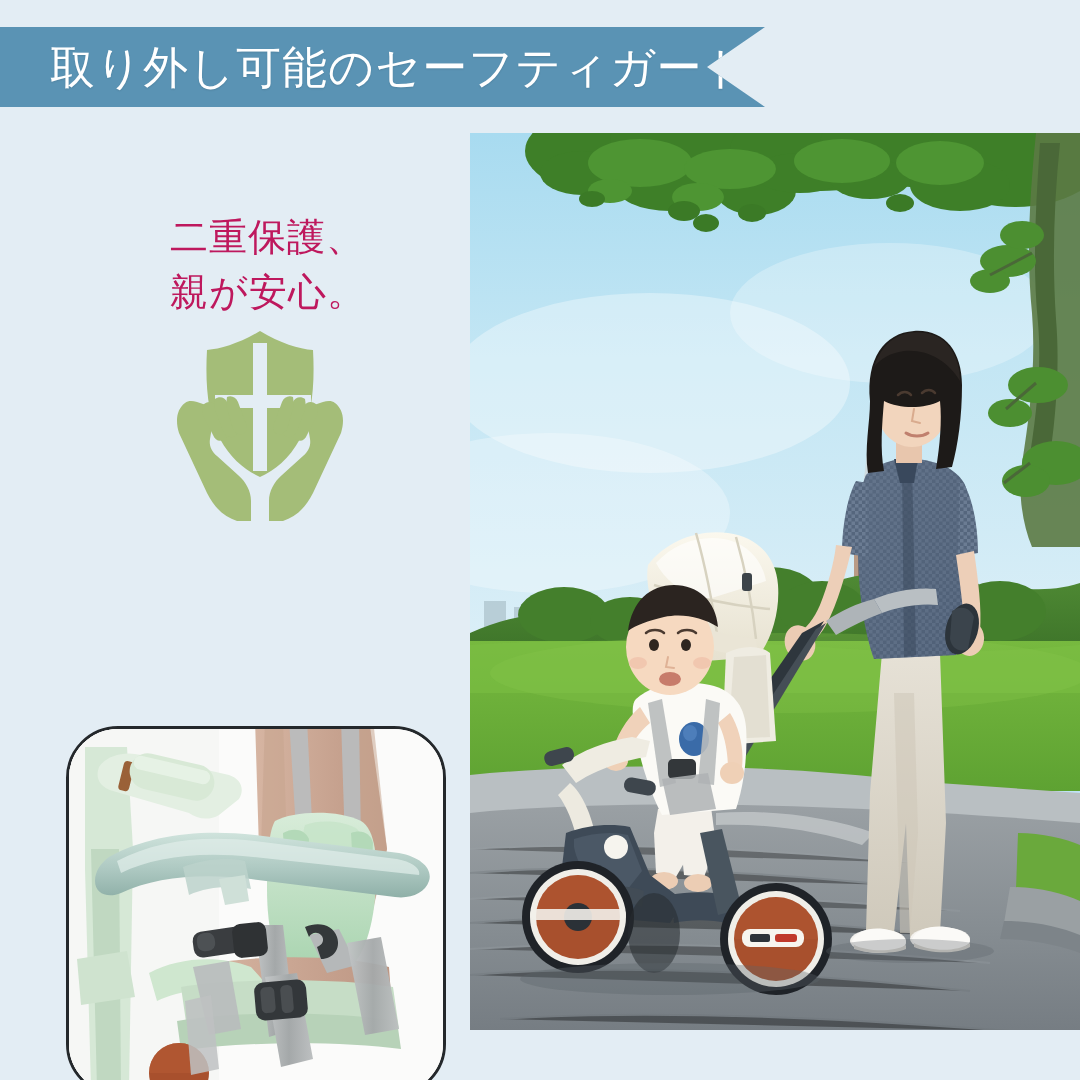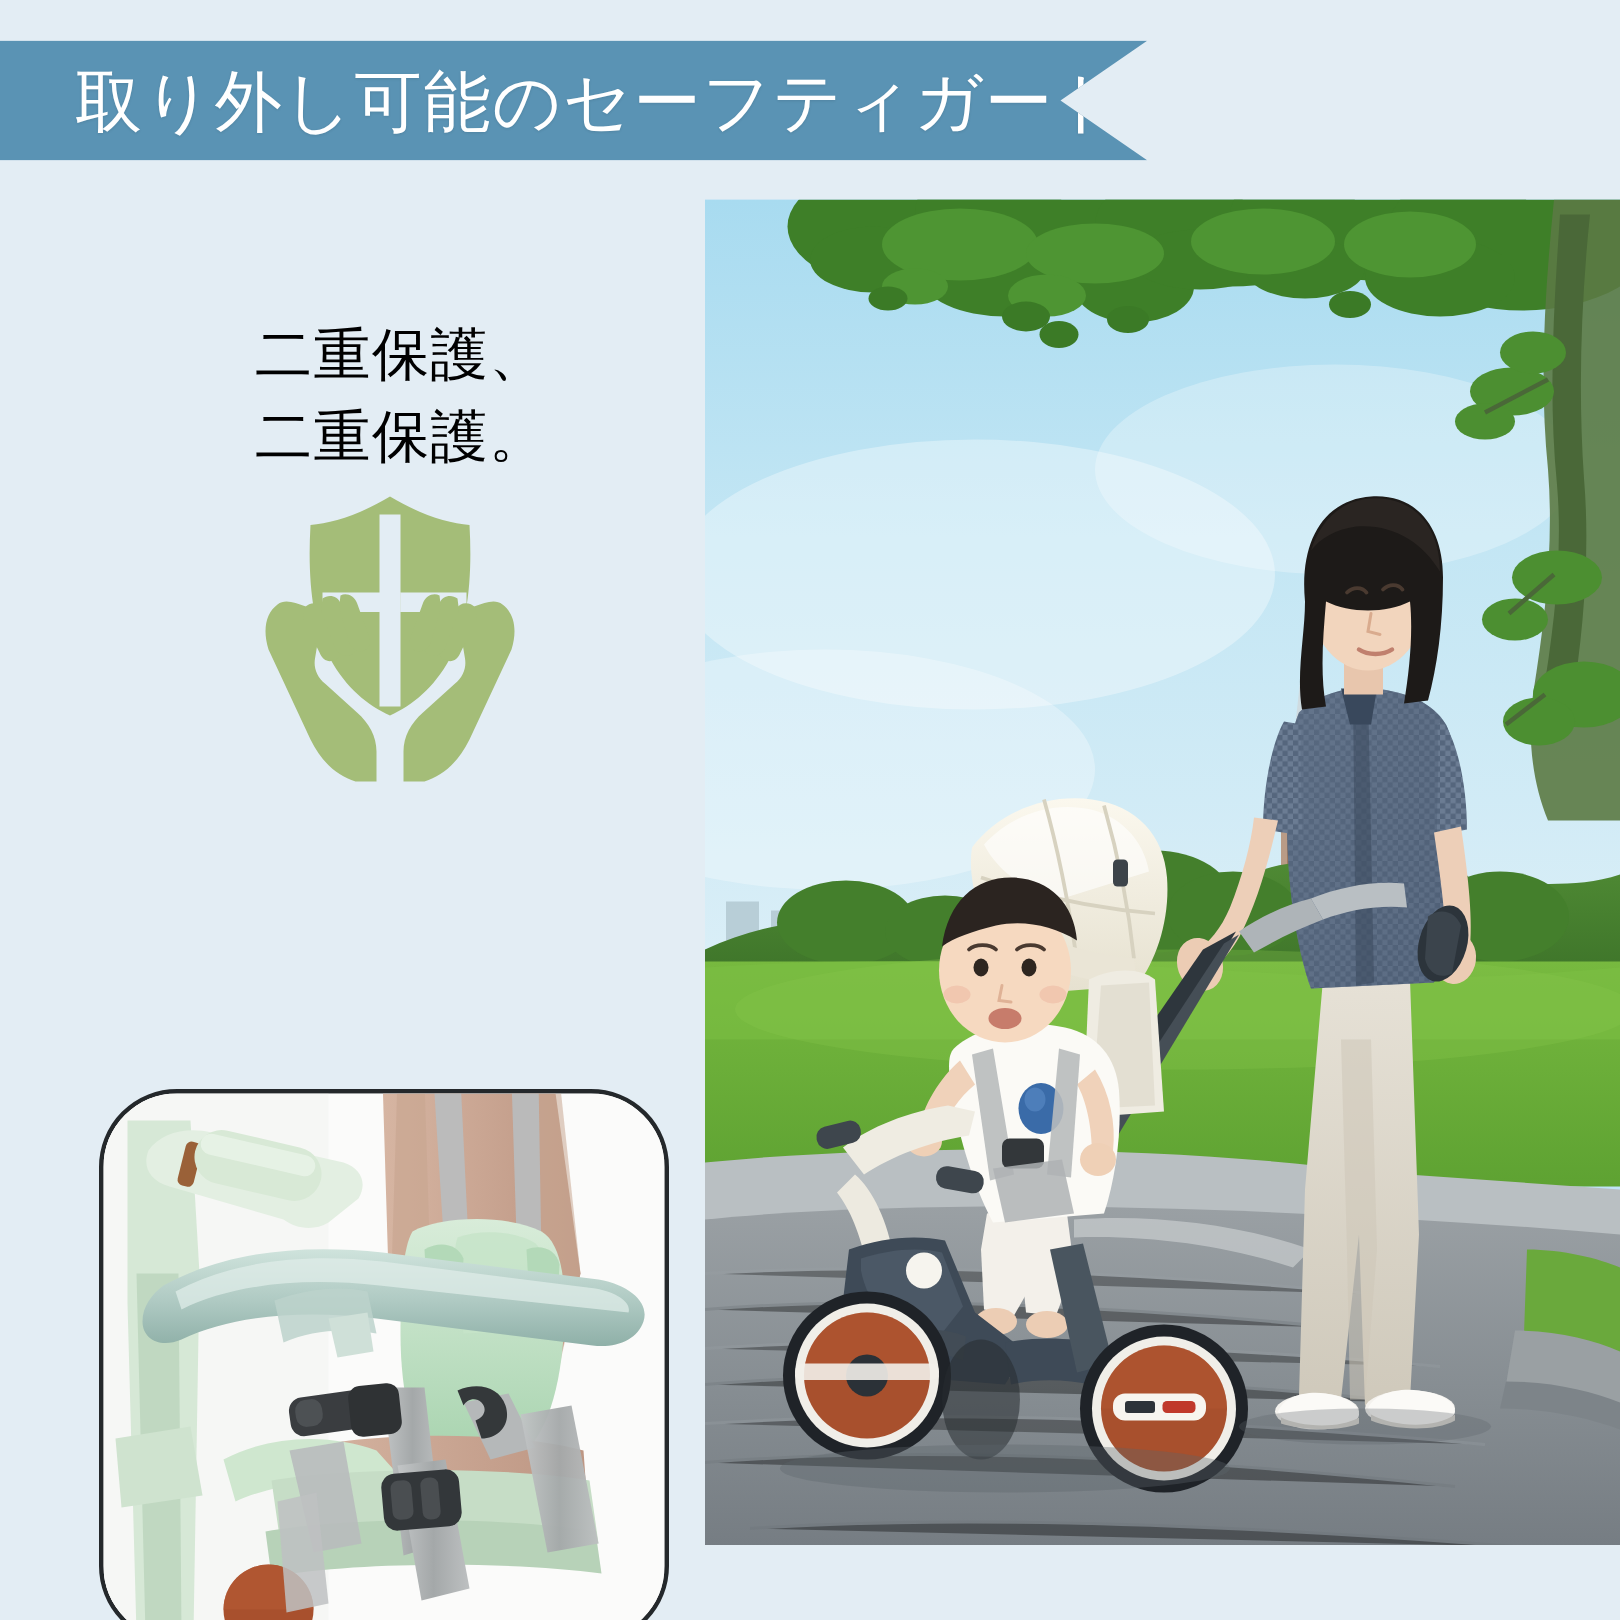--- a/index.html
+++ b/index.html
@@ -52,21 +52,21 @@
     left: 0;
     top: 110px;
     width: 470px;
     height: 970px;
   }
 
   .tagline {
     position: absolute;
     left: 170px;
     top: 100px;
-    color: #000000;
+    color: #be185d;
     font-size: 38px;
     line-height: 1.45;
     font-weight: 500;
     letter-spacing: 1px;
   }
   .tagline-line { display: block; white-space: nowrap; }
 
   
   .icon-wrap {
     position: absolute;
@@ -114,21 +114,21 @@
 <div class="page">
 
   <div class="ribbon">
     <div class="ribbon-title">取り外し可能のセーフティガード</div>
   </div>
 
   <div class="left-col">
 
     <div class="tagline">
       <span class="tagline-line">二重保護、</span>
-      <span class="tagline-line">二重保護。</span>
+      <span class="tagline-line">親が安心。</span>
     </div>
 
     <div class="icon-wrap">
       <svg viewBox="0 0 230 205" xmlns="http://www.w3.org/2000/svg">
 
         <path d="M115 6 C95 18 76 24 62 25 C60 60 63 92 75 114 C86 134 100 145 115 152 C130 145 144 134 155 114 C167 92 170 60 168 25 C154 24 135 18 115 6 Z" fill="#a4bd78"></path>
 
         <rect x="108" y="18" width="14" height="128" fill="#e3edf4"></rect>
 
         <rect x="70" y="70" width="52" height="13" fill="#e3edf4"></rect>

